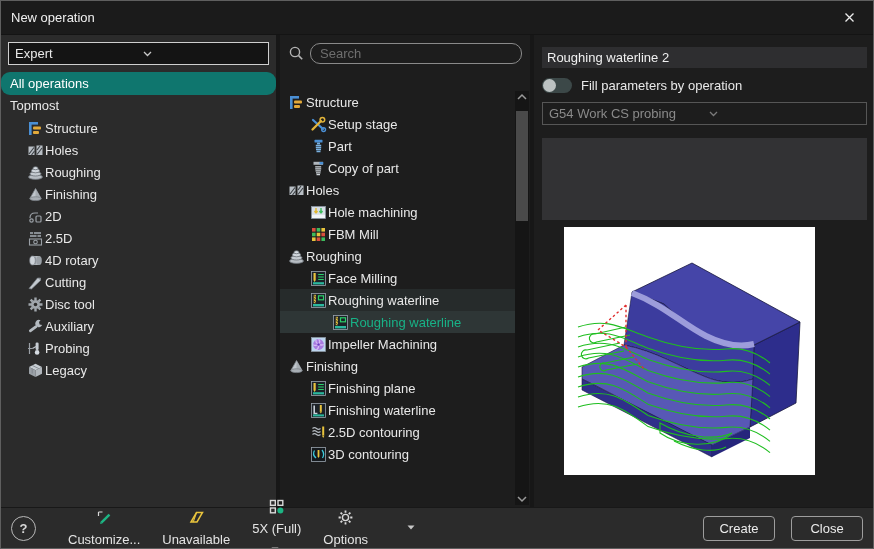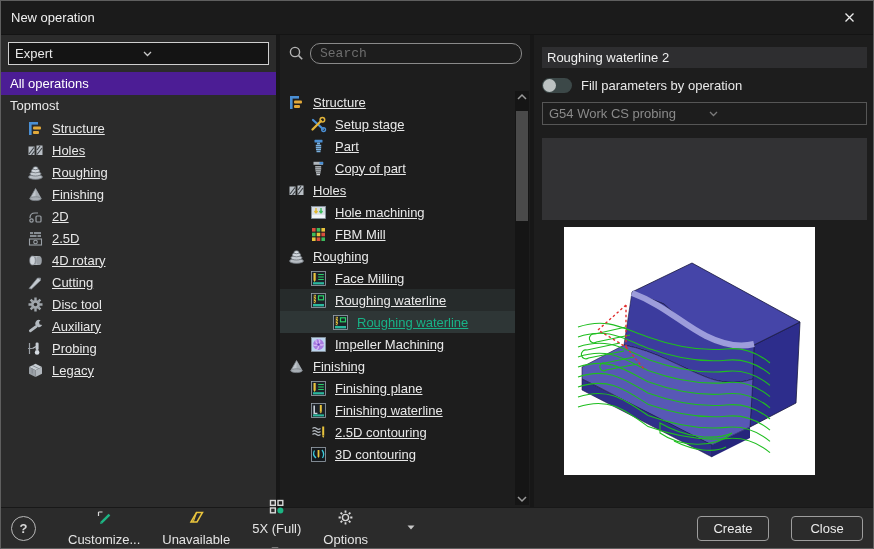--- a/index.html
+++ b/index.html
@@ -17,30 +17,30 @@
   
   .content{ position:absolute; top:34px; left:0; right:0; bottom:41px; display:flex; }
   .left-panel{ width:275px; background:#2b2b2b; padding-top:7px; flex:none;}
   .v-divider{ width:4px; background:#171717; flex:none;}
   .middle-panel{ width:250px; background:#1d1d1d; position:relative; flex:none;}
   .right-panel{ flex:1; background:#1d1d1d; padding:12px 6px 0 8px; }
   
   .mode-select{ margin:0 7px 7px 7px; height:23px; background:#141414;
     border:1px solid #cfcfcf; display:flex; align-items:center; padding:0 6px; cursor:pointer;}
   .mode-select span{ flex:1; }
-  .list-header{ height:23px; line-height:23px; background:#4c1d95; color:#fff; padding-left:9px; }
+  .list-header{ height:23px; line-height:23px; background:#0f766e; color:#fff; padding-left:9px;border-radius:9px; }
   .root-item{ height:22px; line-height:22px; padding-left:9px; }
-  .tree-row{ height:22px; display:flex; align-items:center; gap:8px; cursor:pointer;text-decoration:underline; }
+  .tree-row{ height:22px; display:flex; align-items:center; gap:1px; cursor:pointer; }
   .left-panel .tree-row{ padding-left:26px; }
   .icon17{ width:17px; height:17px; flex:none; display:flex; }
   
   .search-row{ display:flex; align-items:center; gap:5px; margin:8px 8px 4px 8px; height:21px;}
   .search-box{ flex:1; height:21px; border:1px solid #8a8a8a; border-radius:10px;
     background:transparent; color:#e8e8e8; padding:0 9px; font-size:13px;
-    font-family:Liberation Mono, monospace; outline:none;}
+    font-family:Liberation Sans, sans-serif; outline:none;}
   .search-box::placeholder{ color:#6e6e6e; }
   .mid-tree{ position:absolute; top:56px; left:0; right:15px; bottom:0; overflow:hidden;}
   .mid-tree .tree-row.lv0{ padding-left:8px; }
   .mid-tree .tree-row.lv1{ padding-left:30px; }
   .mid-tree .tree-row.lv2{ padding-left:52px; }
   .tree-row.highlighted{ background:#262b2b; }
   .tree-row.selected{ background:var(--sel-bg,#2e3636); color:var(--accent,#18b287); }
   
   .scrollbar{ position:absolute; top:56px; right:1px; bottom:2px; width:14px; background:#151515;
     display:flex; flex-direction:column; align-items:center;}
@@ -59,21 +59,21 @@
   .op-select span{ flex:1; }
   .params-panel{ height:82px; background:#323234; margin-bottom:7px; }
   .preview-wrap{ margin-left:22px; width:251px; height:248px; background:#fff; }
   
   .footer{ position:absolute; left:0; right:0; bottom:0; height:41px; background:#2b2b2b;
     border-top:1px solid #181818; display:flex; align-items:center; padding:0 10px; gap:8px;}
   .help-circle{ width:25px; height:25px; border:1px solid #b8b8b8; border-radius:50%;
     display:flex; align-items:center; justify-content:center; color:#d8d8d8; font-weight:bold;
     cursor:pointer; margin-right:24px; flex:none;}
   .foot-item{ display:flex; align-items:center; gap:6px; cursor:pointer; color:#e4e4e4; margin-right:14px;flex-direction:column;}
-  .foot-buttons{ margin-left:auto; display:flex; gap:22px; }
+  .foot-buttons{ margin-left:auto; display:flex; gap:16px; }
   .btn{ width:72px; height:25px; background:#2b2b2b; border:1px solid #9d9d9d; border-radius:4px;
     color:#ececec; font-size:13px; font-family:"Liberation Sans", sans-serif; cursor:pointer;}
 </style>
 </head>
 <body>
 
 <div class="window">
 
   <div class="titlebar">
     <span class="title">New operation</span>

